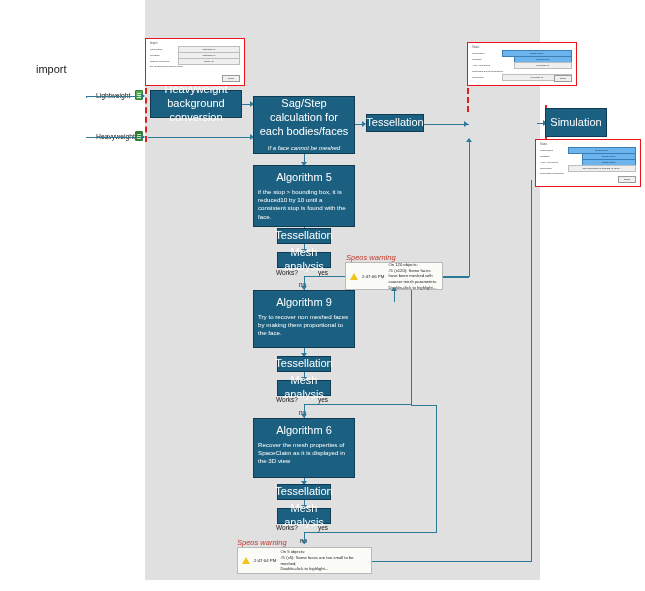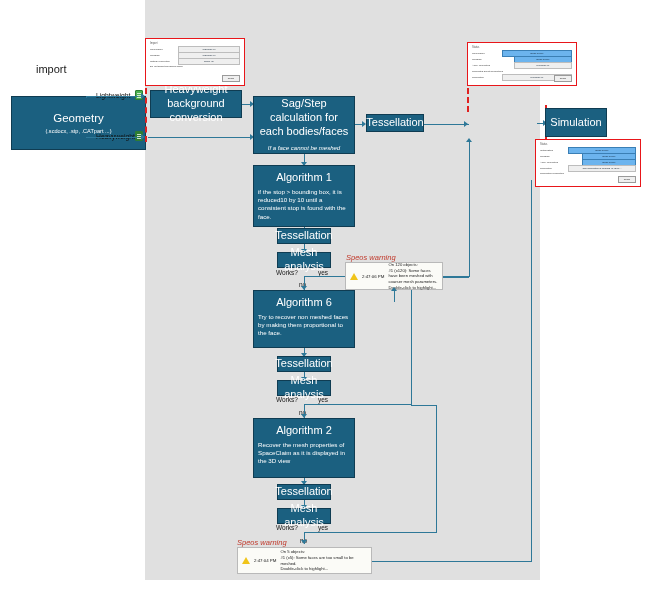--- a/index.html
+++ b/index.html
@@ -108,24 +108,20 @@
 </style>
 </head>
 <body>
 
 <div id="canvas">
 
   <div class="gray-panel"></div>
 
   <div class="plain-label" style="left:36px;top:63px;">import</div>
 
-  <div class="node" style="left:11px;top:96px;width:135px;height:54px;">
-    <div class="big">Geometry</div>
-    <div class="sub">(.scdocx, .stp, .CATpart ...)</div>
-  </div>
 
   <div class="lane-label" style="left:96px;top:92px;">Lightweight</div>
   <div class="doc-ico" style="left:135px;top:90px;"></div>
   <div class="lane-label" style="left:96px;top:133px;">Heavyweight</div>
   <div class="doc-ico dark" style="left:135px;top:131px;"></div>
 
   <div class="red-dash" style="left:145px;top:38px;height:38px;"></div>
   <div class="red-dash" style="left:145px;top:88px;height:54px;"></div>
   <div class="red-dash" style="left:467px;top:88px;height:24px;"></div>
   <div class="red-dash" style="left:545px;top:105px;height:36px;"></div>
@@ -166,21 +162,21 @@
   <div class="arrow-r" style="left:543px;top:120px;"></div>
 
   <div class="node" style="left:545px;top:108px;width:62px;height:29px;">
     <div class="ttl">Simulation</div>
   </div>
 
   <div class="ln lnv" style="left:304px;top:154px;height:11px;"></div>
   <div class="arrow-d" style="left:301px;top:162px;"></div>
 
   <div class="node" style="left:253px;top:165px;width:102px;height:62px;justify-content:flex-start;padding-top:5px;">
-    <div class="ttl">Algorithm 1</div>
+    <div class="ttl">Algorithm 5</div>
     <div class="body">if the stop &gt; bounding box, it is reduced10 by 10 until a consistent stop is found with the face.</div>
   </div>
 
   <div class="ln lnv" style="left:304px;top:227px;height:8px;"></div>
   <div class="arrow-d" style="left:301px;top:231px;"></div>
 
   <div class="node" style="left:277px;top:228px;width:54px;height:16px;">
     <div class="ttl">Tessellation</div>
   </div>
 
@@ -196,21 +192,21 @@
   <div class="small-label" style="left:299px;top:281px;">no</div>
 
   <div class="ln lnh" style="left:304px;top:276px;width:165px;"></div>
   <div class="ln lnv" style="left:469px;top:140px;height:137px;"></div>
   <div class="arrow-u" style="left:466px;top:138px;"></div>
 
   <div class="ln lnv" style="left:304px;top:276px;height:14px;"></div>
   <div class="arrow-d" style="left:301px;top:286px;"></div>
 
   <div class="node" style="left:253px;top:290px;width:102px;height:58px;justify-content:flex-start;padding-top:5px;">
-    <div class="ttl">Algorithm 6</div>
+    <div class="ttl">Algorithm 9</div>
     <div class="body">Try to recover non meshed faces by making them proportional to the face.</div>
   </div>
 
   <div class="ln lnv" style="left:304px;top:348px;height:9px;"></div>
   <div class="arrow-d" style="left:301px;top:353px;"></div>
 
   <div class="node" style="left:277px;top:356px;width:54px;height:16px;">
     <div class="ttl">Tessellation</div>
   </div>
 
@@ -226,21 +222,21 @@
   <div class="small-label" style="left:299px;top:409px;">no</div>
 
   <div class="ln lnh" style="left:304px;top:404px;width:108px;"></div>
   <div class="ln lnv" style="left:411px;top:277px;height:128px;"></div>
   <div class="ln lnh" style="left:411px;top:277px;width:58px;"></div>
 
   <div class="ln lnv" style="left:304px;top:404px;height:14px;"></div>
   <div class="arrow-d" style="left:301px;top:414px;"></div>
 
   <div class="node" style="left:253px;top:418px;width:102px;height:60px;justify-content:flex-start;padding-top:5px;">
-    <div class="ttl">Algorithm 2</div>
+    <div class="ttl">Algorithm 6</div>
     <div class="body">Recover the mesh properties of SpaceClaim as it is displayed in the 3D view</div>
   </div>
 
   <div class="ln lnv" style="left:304px;top:478px;height:7px;"></div>
   <div class="arrow-d" style="left:301px;top:481px;"></div>
 
   <div class="node" style="left:277px;top:484px;width:54px;height:16px;">
     <div class="ttl">Tessellation</div>
   </div>
 

